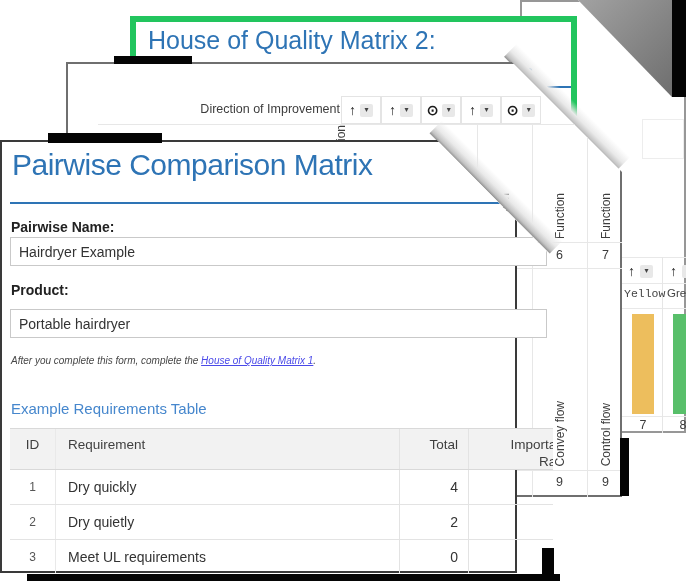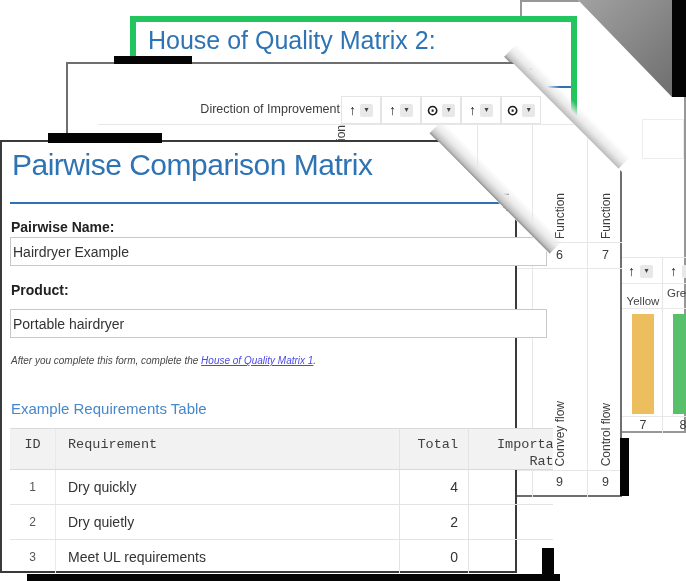--- a/index.html
+++ b/index.html
@@ -50,34 +50,34 @@
   .numcell { display:flex; align-items:center; justify-content:center; font-size:12.5px; color:#3c3c3c; }
   #frag-vlabel { left:266px; top:61px; width:16px; height:62px; overflow:hidden; }
 
   
   #page-f { left:0; top:140px; width:517px; height:433px; border:2px solid #3a3a3a; z-index:8;
             clip-path:polygon(0 0,437px 0,553px 118px,553px 433px,0 433px); }
   #page-f .title { left:10px; top:6px; font-size:30px; letter-spacing:-0.5px; color:#2e74b5; white-space:nowrap; }
   #page-f .rule { left:8px; top:60px; width:537px; height:2px; background:#2e74b5; }
   .fld-label { font-weight:bold; font-size:14px; color:#222; }
   .fld-input { left:8px; width:537px; height:29px; border:1px solid #c9c9c9; background:#fff;
-               font-size:14px; color:#333; display:flex; align-items:center; padding-left:2px; }
+               font-size:14px; color:#333; display:flex; align-items:center; padding-left:8px; }
   .note { left:9px; top:213px; font-style:italic; font-size:10px; color:#474747; white-space:nowrap; }
   .note a { color:#4a49e8; }
   .sec-heading { left:9px; top:258px; font-size:15px; color:#4687cd; }
 
   #req-table { left:8px; top:286px; width:578px; }
   .trow { display:flex; }
   .thead { background:#f2f2f2; border-top:1px solid #d9d9d9; border-bottom:1px solid #d9d9d9; height:42px; }
   .tbody-row { height:35px; border-bottom:1px solid #e3e3e3; }
   .c-id  { width:45px; display:flex; align-items:center; justify-content:center; }
   .c-req { width:344px; display:flex; align-items:center; padding-left:12px; border-left:1px solid #e9e9e9; }
   .c-tot { width:69px; display:flex; align-items:center; justify-content:flex-end; padding-right:10px; border-left:1px solid #e3e3e3; }
   .c-imp { width:120px; display:flex; align-items:center; justify-content:flex-end; padding-right:10px; border-left:1px solid #e3e3e3; }
-  .thead .c-id,.thead .c-req,.thead .c-tot,.thead .c-imp { align-items:flex-start; padding-top:8px; font-size:13.5px; color:#3f3f3f;font-family:Liberation Mono, monospace; }
+  .thead .c-id,.thead .c-req,.thead .c-tot,.thead .c-imp { align-items:flex-start; padding-top:8px; font-size:13.5px; color:#3f3f3f; }
   .thead .c-imp { text-align:right; line-height:1.25; }
   .tbody-row .c-id { font-size:12px; color:#555; }
   .tbody-row .c-req { font-size:14px; color:#333; }
   .tbody-row .c-tot { font-size:14px; color:#333; }
 
   .frag { position:absolute; background:#040404; z-index:9; }
   #frag-a { left:114px; top:56px;  width:78px;  height:8px; }
   #frag-b { left:48px;  top:133px; width:114px; height:10px; }
   #frag-c { left:620px; top:438px; width:9px;   height:58px; }
   #frag-d { left:672px; top:0;     width:14px;  height:97px; z-index:2; }
@@ -99,21 +99,21 @@
 
     <div class="abs dd" style="left:106px; top:257px;">
       <span class="dd-glyph">↑</span>
       <span class="dd-caret">▾</span>
     </div>
     <div class="abs dd" style="left:148px; top:257px;">
       <span class="dd-glyph">↑</span>
       <span class="dd-caret">▾</span>
     </div>
 
-    <div class="abs color-label" style="left:102px; top:293px; width:38px;">Yellow</div>
+    <div class="abs color-label" style="left:102px; top:285px; width:38px;font-family:Liberation Mono, monospace;">Yellow</div>
     <div class="abs color-label" style="left:142px; top:285px; width:38px;">Green</div>
 
     <div class="abs bar" style="left:110px; top:312px; background:#edbe5d;"></div>
     <div class="abs bar" style="left:151px; top:312px; background:#58bf6a;"></div>
 
     <div class="abs bar-num" style="left:102px; top:416px; width:38px;">7</div>
     <div class="abs bar-num" style="left:142px; top:416px; width:38px;">8</div>
   </div>
   <div id="frag-d" class="frag"></div>
   <div id="fold-dark" class="abs"></div>

